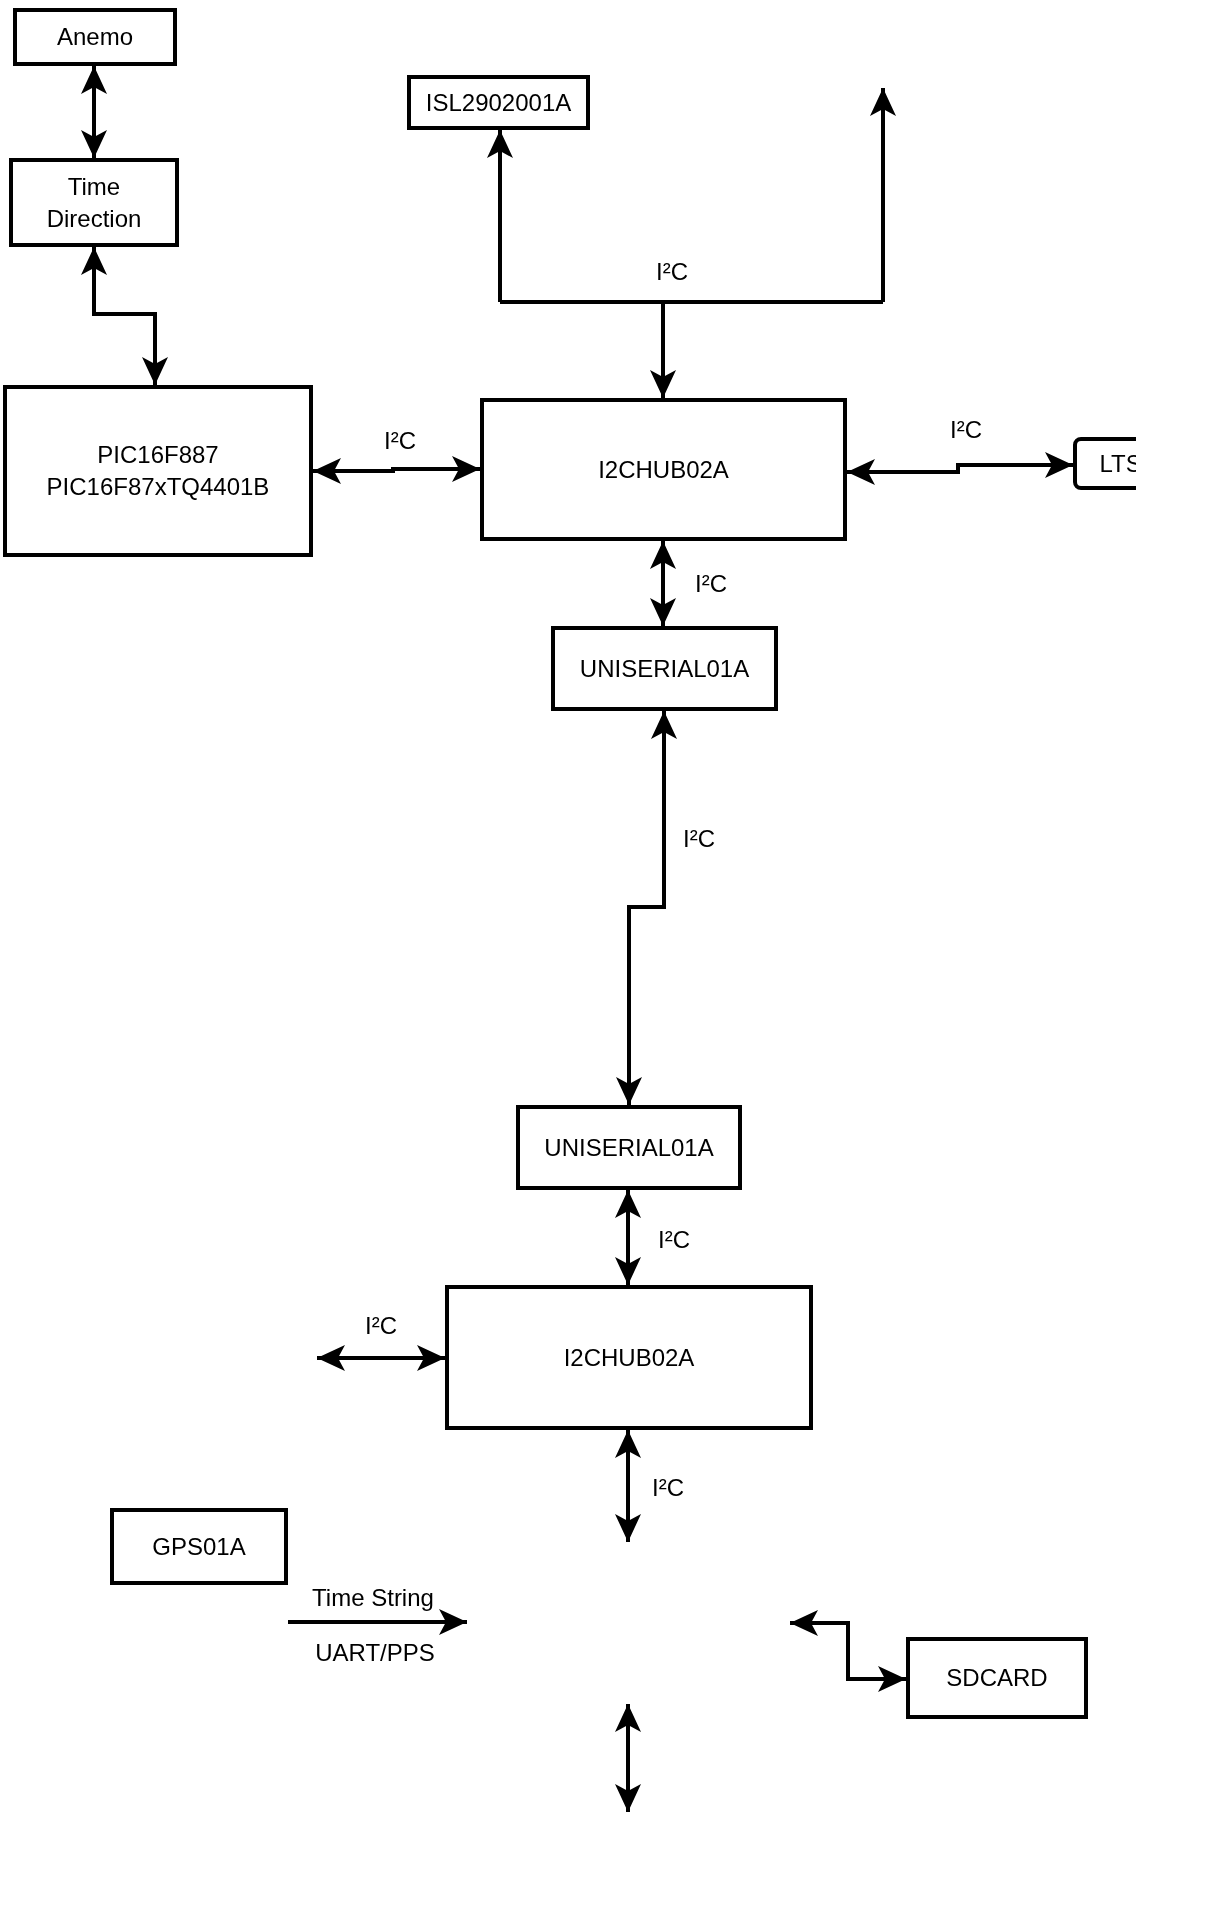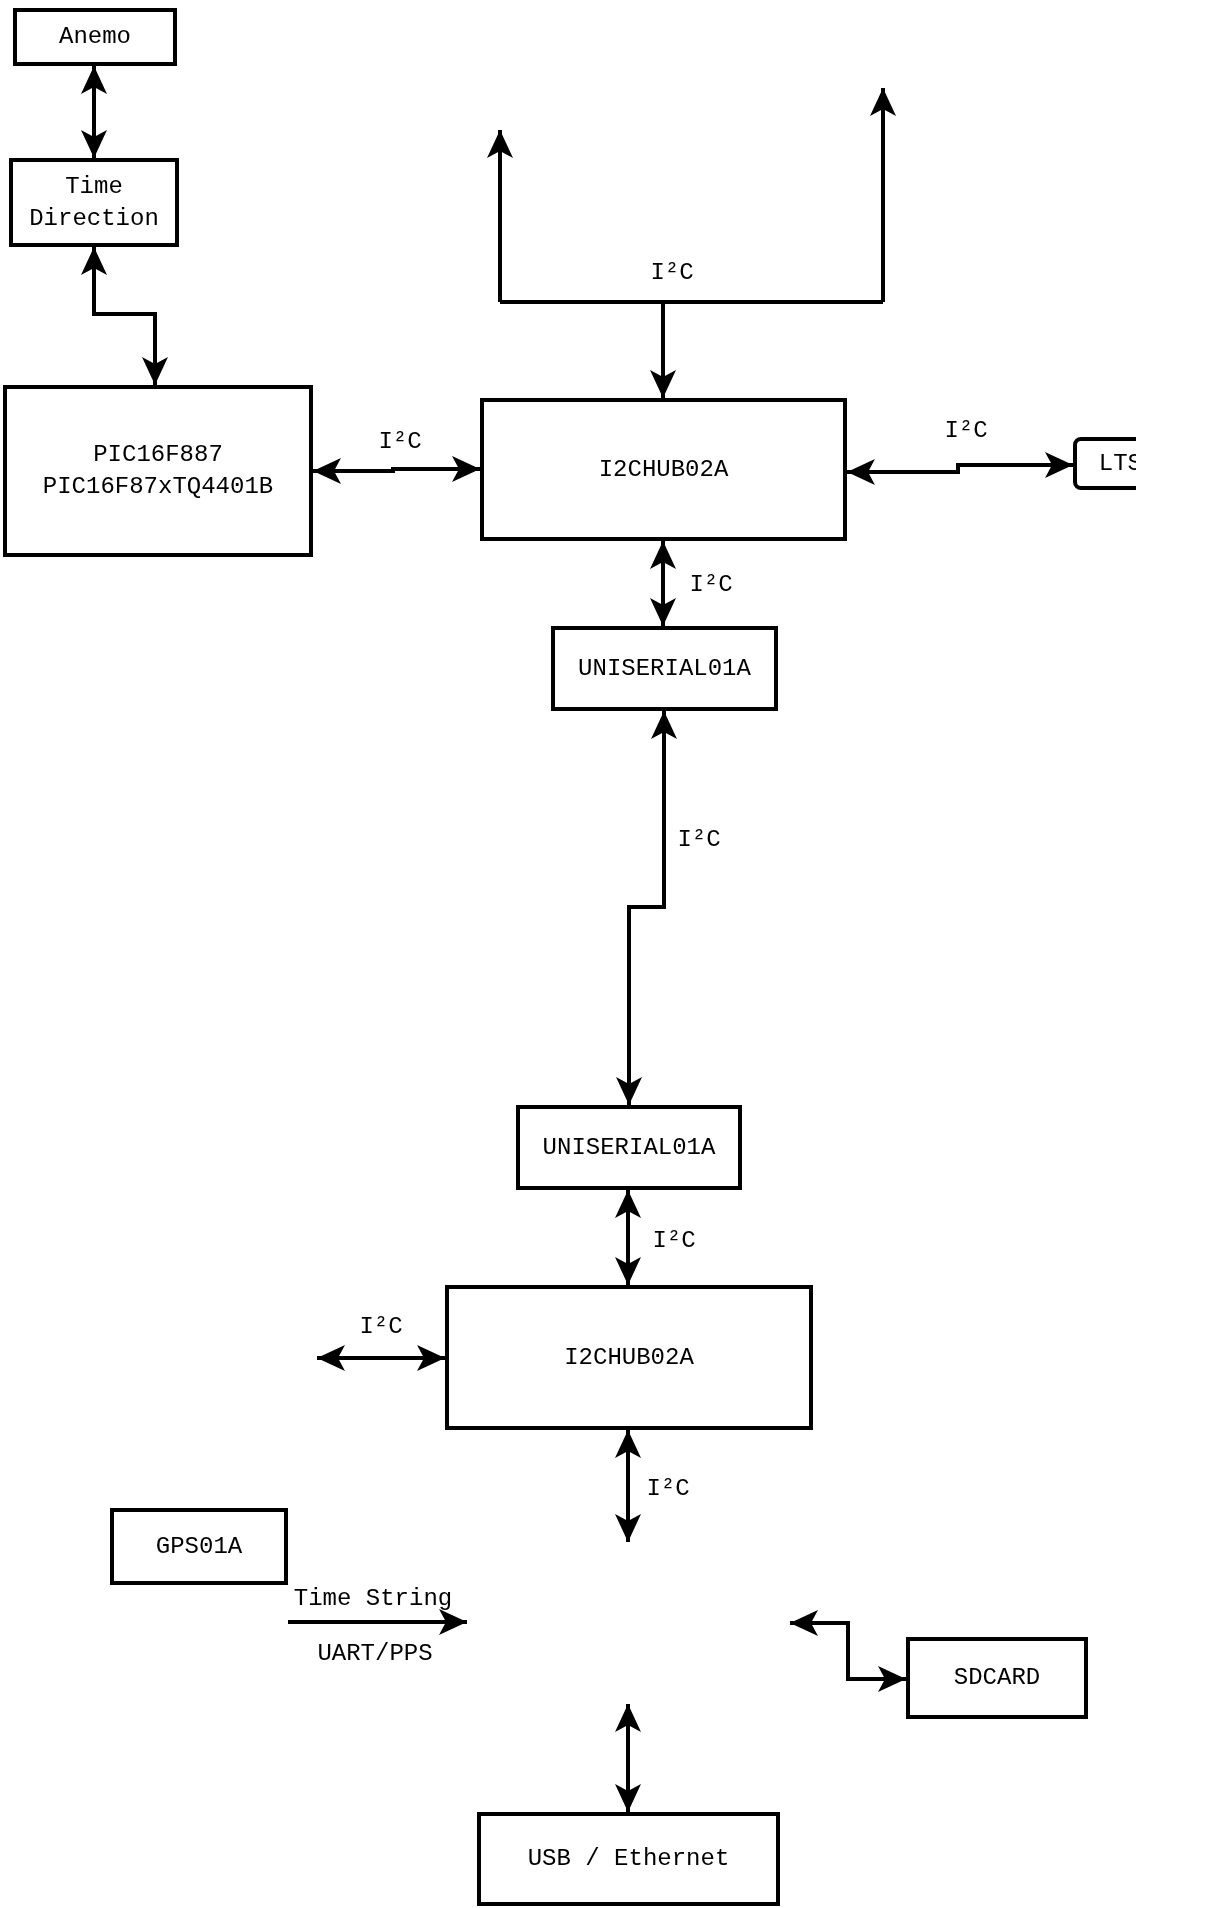--- a/index.html
+++ b/index.html
@@ -5,21 +5,21 @@
   html, body {
     margin: 0;
     padding: 0;
     background: #ffffff;
   }
   .canvas {
     position: relative;
     width: 1136px;
     height: 1908px;
     background: #ffffff;
-    font-family: Liberation Mono, monospace;
+    font-family: Liberation Sans, sans-serif;
     color: #000000;
     overflow: hidden;
   }
   .canvas svg {
     position: absolute;
     left: 0;
     top: 0;
   }
   .edge {
     fill: none;
@@ -91,39 +91,39 @@
   </svg>
 
   <div class="node" style="left:13px;top:8px;width:164px;height:58px;">Anemo</div>
 
   <div class="node" style="left:9px;top:158px;width:170px;height:89px;">Time
 Direction</div>
 
   <div class="node" style="left:3px;top:385px;width:310px;height:172px;">PIC16F887
 PIC16F87xTQ4401B</div>
 
+  <div class="node" style="left:407px;top:75px;width:183px;height:55px;">ISL2902001A</div>
 
 
   <div class="node" style="left:480px;top:398px;width:367px;height:143px;">I2CHUB02A</div>
 
   <div class="node" style="left:1073px;top:437px;width:138px;height:53px;border-radius:8px;">LTS01A</div>
 
   <div class="node" style="left:551px;top:626px;width:227px;height:85px;">UNISERIAL01A</div>
 
   <div class="node" style="left:516px;top:1105px;width:226px;height:85px;">UNISERIAL01A</div>
 
   <div class="node" style="left:445px;top:1285px;width:368px;height:145px;">I2CHUB02A</div>
 
 
   <div class="node" style="left:110px;top:1508px;width:178px;height:77px;">GPS01A</div>
 
 
   <div class="node" style="left:906px;top:1637px;width:182px;height:82px;">SDCARD</div>
 
-  <div class="node" style="left:477px;top:1812px;width:303px;height:94px;">USB / Ethernet</div>
 
   <div class="elabel" style="left:672px;top:272px;">I²C</div>
 
   <div class="elabel" style="left:400px;top:441px;">I²C</div>
 
   <div class="elabel" style="left:966px;top:430px;">I²C</div>
 
   <div class="elabel" style="left:711px;top:584px;">I²C</div>
 
   <div class="elabel" style="left:699px;top:839px;">I²C</div>

